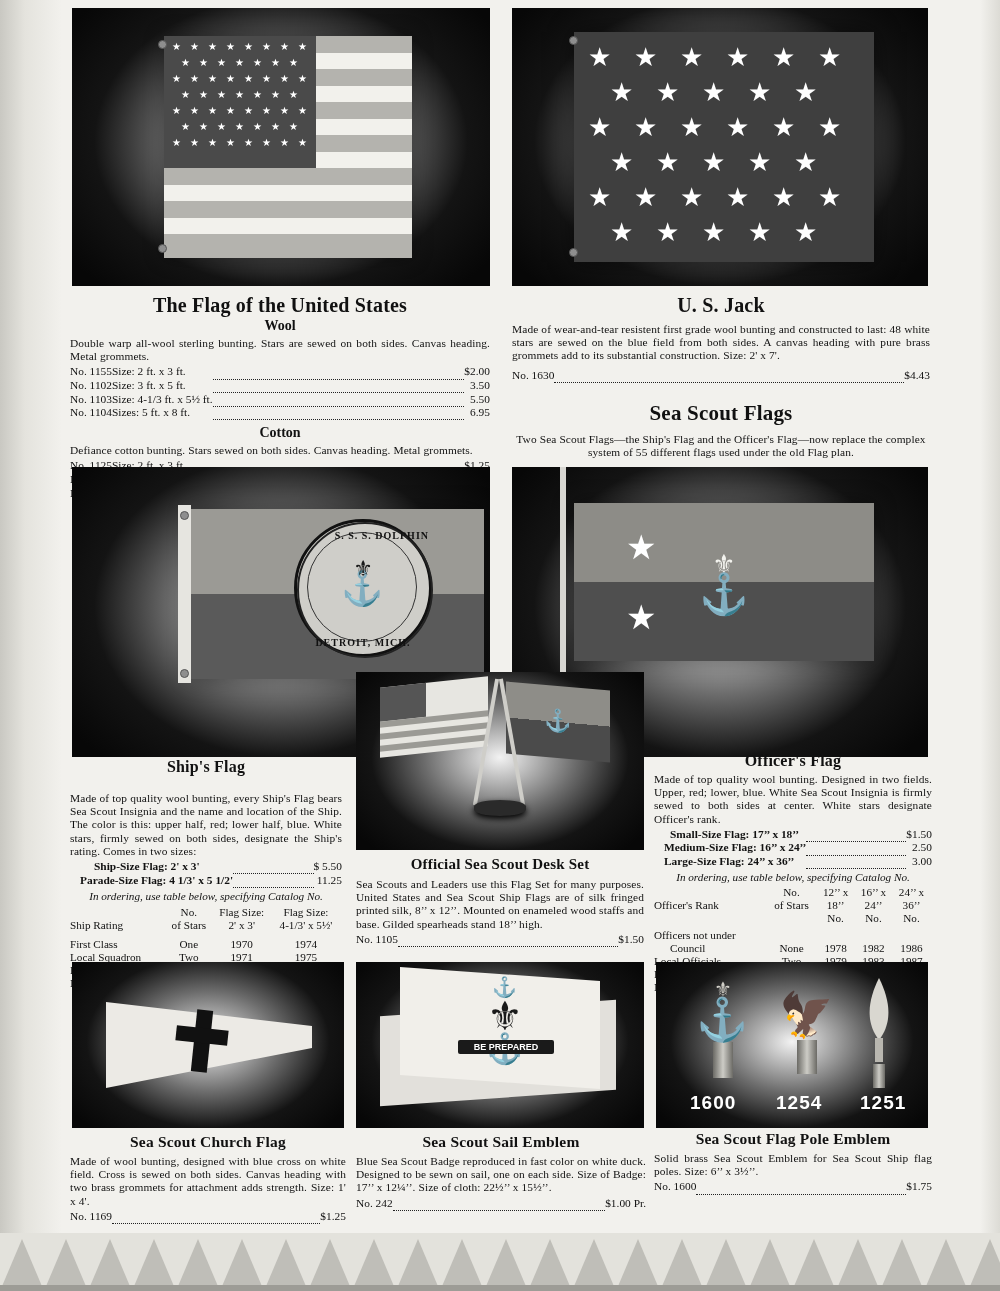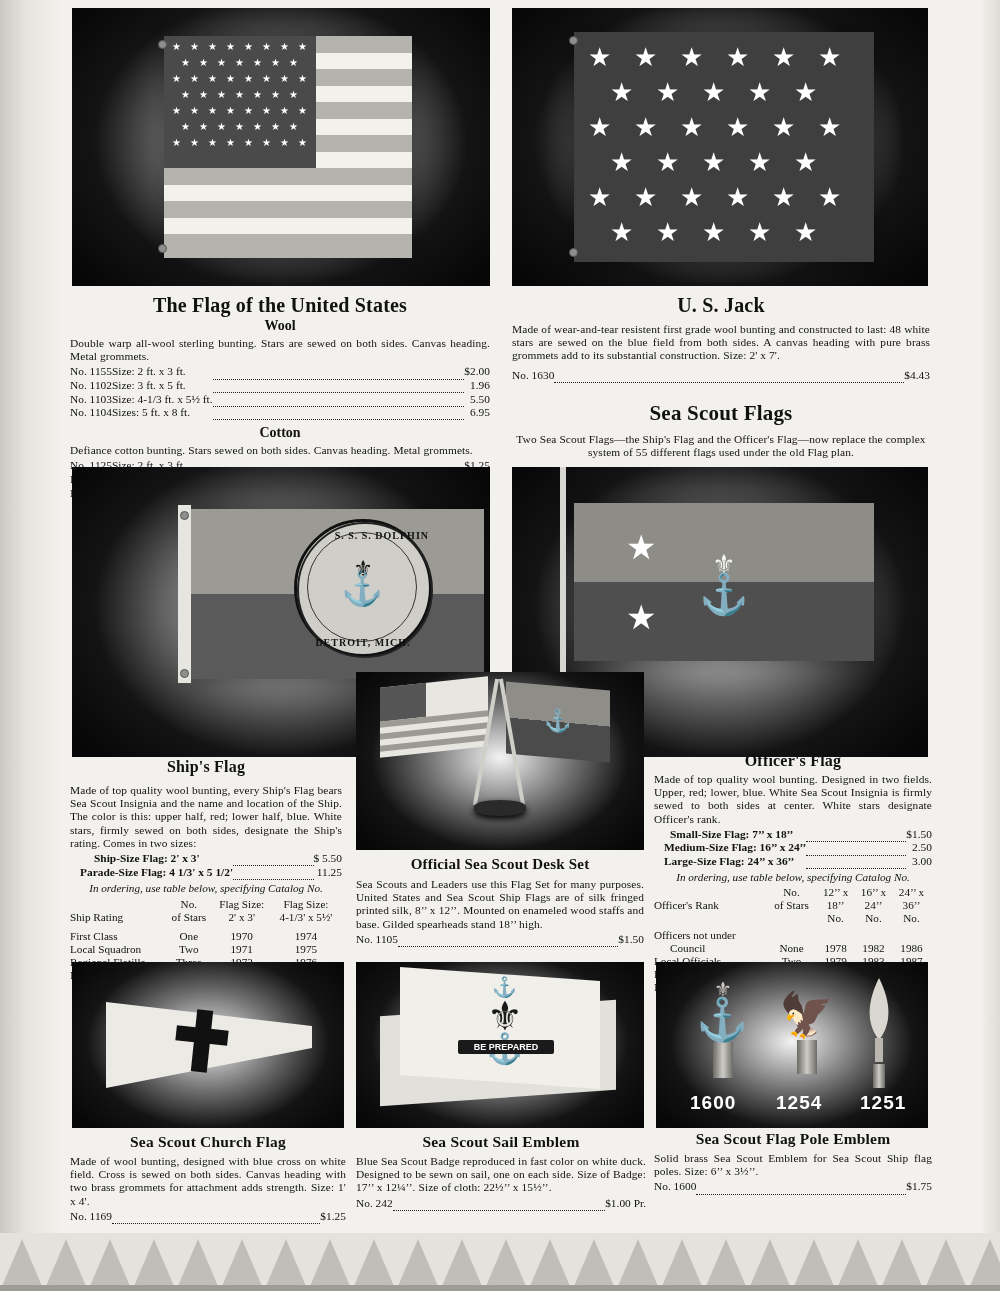--- a/index.html
+++ b/index.html
@@ -246,21 +246,21 @@
           <tr>
         <td class="lbl">No. 1155</td>
         <td class="lbl">Size:  2 ft. x 3 ft.</td>
         <td class="dotcell"></td>
         <td class="pr">$2.00</td>
       </tr>
       <tr>
         <td class="lbl">No. 1102</td>
         <td class="lbl">Size:  3 ft. x 5 ft.</td>
         <td class="dotcell"></td>
-        <td class="pr">1.96</td>
+        <td class="pr">3.50</td>
       </tr>
       <tr>
         <td class="lbl">No. 1103</td>
         <td class="lbl">Size:  4-1/3 ft. x 5½ ft.</td>
         <td class="dotcell"></td>
         <td class="pr">5.50</td>
       </tr>
       <tr>
         <td class="lbl">No. 1104</td>
         <td class="lbl">Sizes: 5 ft. x 8 ft.</td>
@@ -352,21 +352,21 @@
     <div style="position:absolute;left:150px;top:14px;width:104px;height:72px;background:linear-gradient(to bottom,#8e8d88 0%,#8e8d88 50%,#4b4b4b 50%,#4b4b4b 100%);transform:skewY(5deg);">
       <div style="position:absolute;left:50%;top:50%;transform:translate(-50%,-50%);color:#eee;font-size:22px;">⚓</div>
     </div>
     <div style="position:absolute;left:128px;top:6px;width:4px;height:128px;background:#cfcec9;transform:rotate(10deg);"></div>
     <div style="position:absolute;left:154px;top:6px;width:4px;height:128px;background:#cfcec9;transform:rotate(-10deg);"></div>
     <div style="position:absolute;left:118px;top:128px;width:52px;height:16px;border-radius:50%/40%;background:#2a2a2a;box-shadow:0 3px 6px #000;"></div>
   </div>
 
   <div style="position:absolute;left:70px;top:758px;width:272px;">
     <h2 class="head" style="font-size:16px;">Ship's Flag</h2>
-    <p class="body" style="margin-top:8px;">Made of top quality wool bunting, every Ship's Flag bears Sea Scout Insignia and the name and location of the Ship. The color is this: upper half, red; lower half, blue. White stars, firmly sewed on both sides, designate the Ship's rating. Comes in two sizes:</p>
+    <p class="body" style="margin-top:16px;">Made of top quality wool bunting, every Ship's Flag bears Sea Scout Insignia and the name and location of the Ship. The color is this: upper half, red; lower half, blue. White stars, firmly sewed on both sides, designate the Ship's rating. Comes in two sizes:</p>
     <table class="priced" style="margin-top:2px;">
       <tbody>
           <tr>
         <td class="lbl bold" style="padding-left:24px;">Ship-Size Flag: 2' x 3'</td>
         <td class="dotcell"></td>
         <td class="pr">$ 5.50</td>
       </tr>
       <tr>
         <td class="lbl bold" style="padding-left:10px;">Parade-Size Flag: 4 1/3' x 5 1/2'</td>
         <td class="dotcell"></td>
@@ -433,21 +433,21 @@
     </tbody>
       </table>
   </div>
 
   <div style="position:absolute;left:654px;top:752px;width:278px;">
     <h2 class="head" style="font-size:16px;">Officer's Flag</h2>
     <p class="body" style="margin-top:3px;">Made of top quality wool bunting. Designed in two fields. Upper, red; lower, blue. White Sea Scout Insignia is firmly sewed to both sides at center. White stars designate Officer's rank.</p>
     <table class="priced" style="margin-top:2px;">
       <tbody>
           <tr>
-        <td class="lbl bold" style="padding-left:16px;">Small-Size Flag: 7’’ x 18’’</td>
+        <td class="lbl bold" style="padding-left:16px;">Small-Size Flag: 17’’ x 18’’</td>
         <td class="dotcell"></td>
         <td class="pr">$1.50</td>
       </tr>
       <tr>
         <td class="lbl bold" style="padding-left:10px;">Medium-Size Flag: 16’’ x 24’’</td>
         <td class="dotcell"></td>
         <td class="pr">2.50</td>
       </tr>
       <tr>
         <td class="lbl bold" style="padding-left:10px;">Large-Size Flag: 24’’ x 36’’</td>

